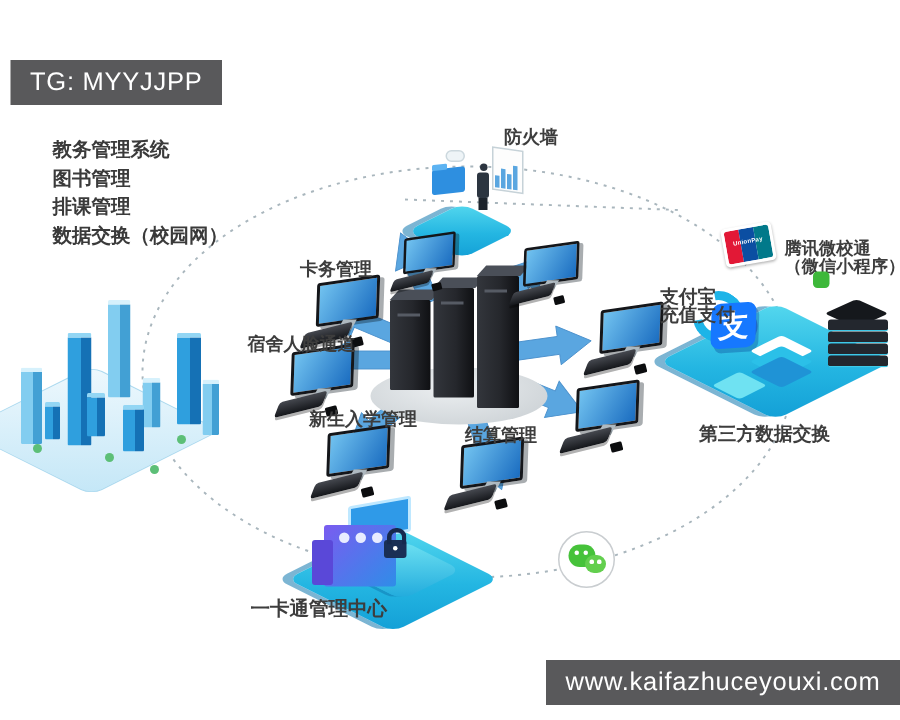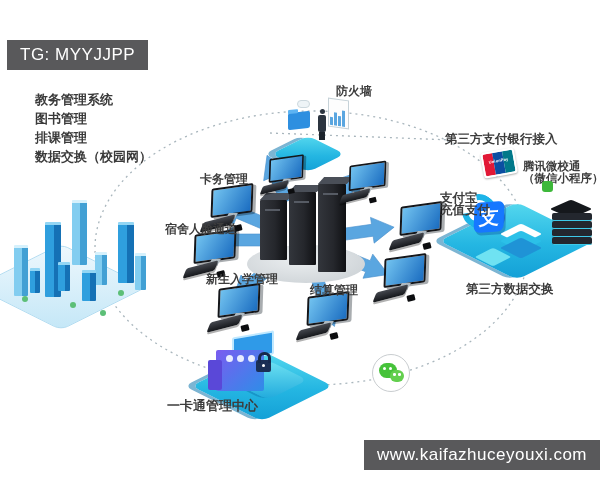--- a/index.html
+++ b/index.html
@@ -219,21 +219,20 @@
       <div class="stand"></div>
     <div class="kbd"></div>
       <div class="rdr"></div>
   </div>
 
   <div class="lbl" style="left:200px;top:171px;">卡务管理</div>
   <div class="lbl" style="left:165px;top:221px;text-align:right;">宿舍人脸通道</div>
   <div class="lbl" style="left:206px;top:271px;">新生入学管理</div>
   <div class="lbl" style="left:310px;top:282px;">结算管理</div>
 
-  <div class="lbl" style="left:445px;top:131px;font-size:12.5px;">第三方支付银行接入</div>
   <div class="upay">
     <div class="stripes">
         <i class="s1"></i>
         <i class="s2"></i>
         <i class="s3"></i>
       <div class="txt">UnionPay</div>
     </div>
   </div>
   <div class="lbl lh" style="left:523px;top:160px;font-size:11.5px;">
     <div>腾讯微校通</div>

